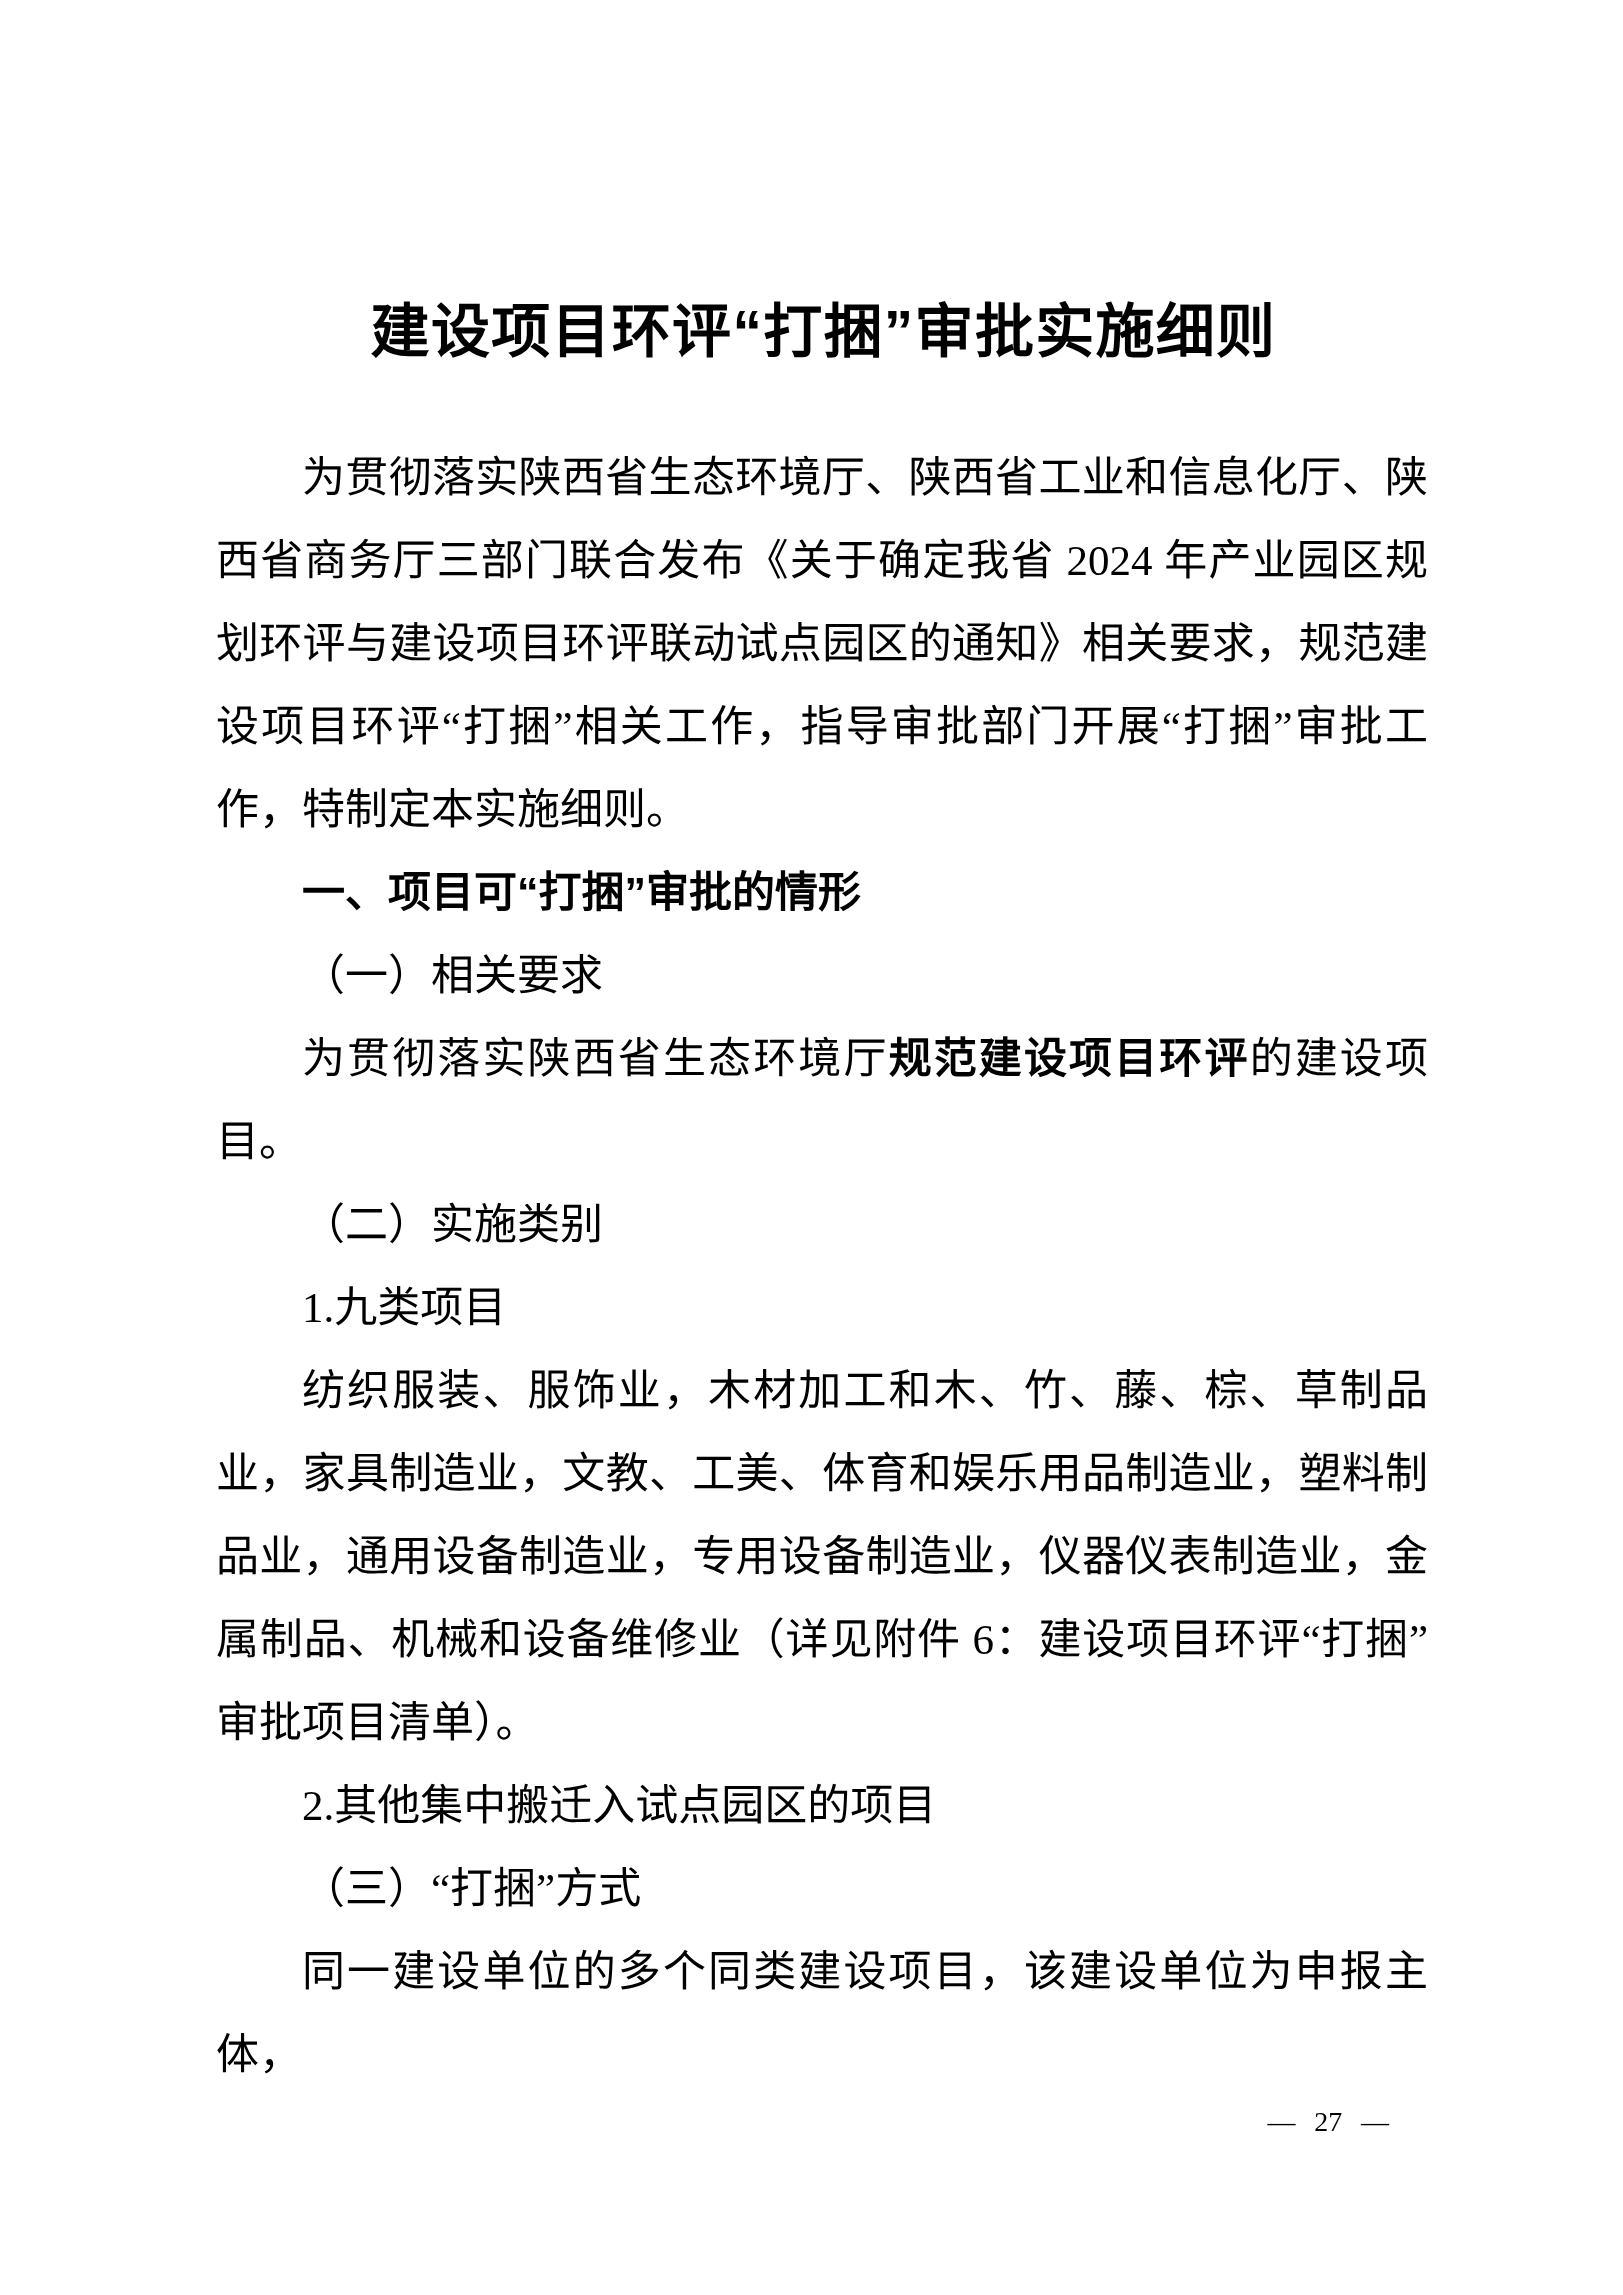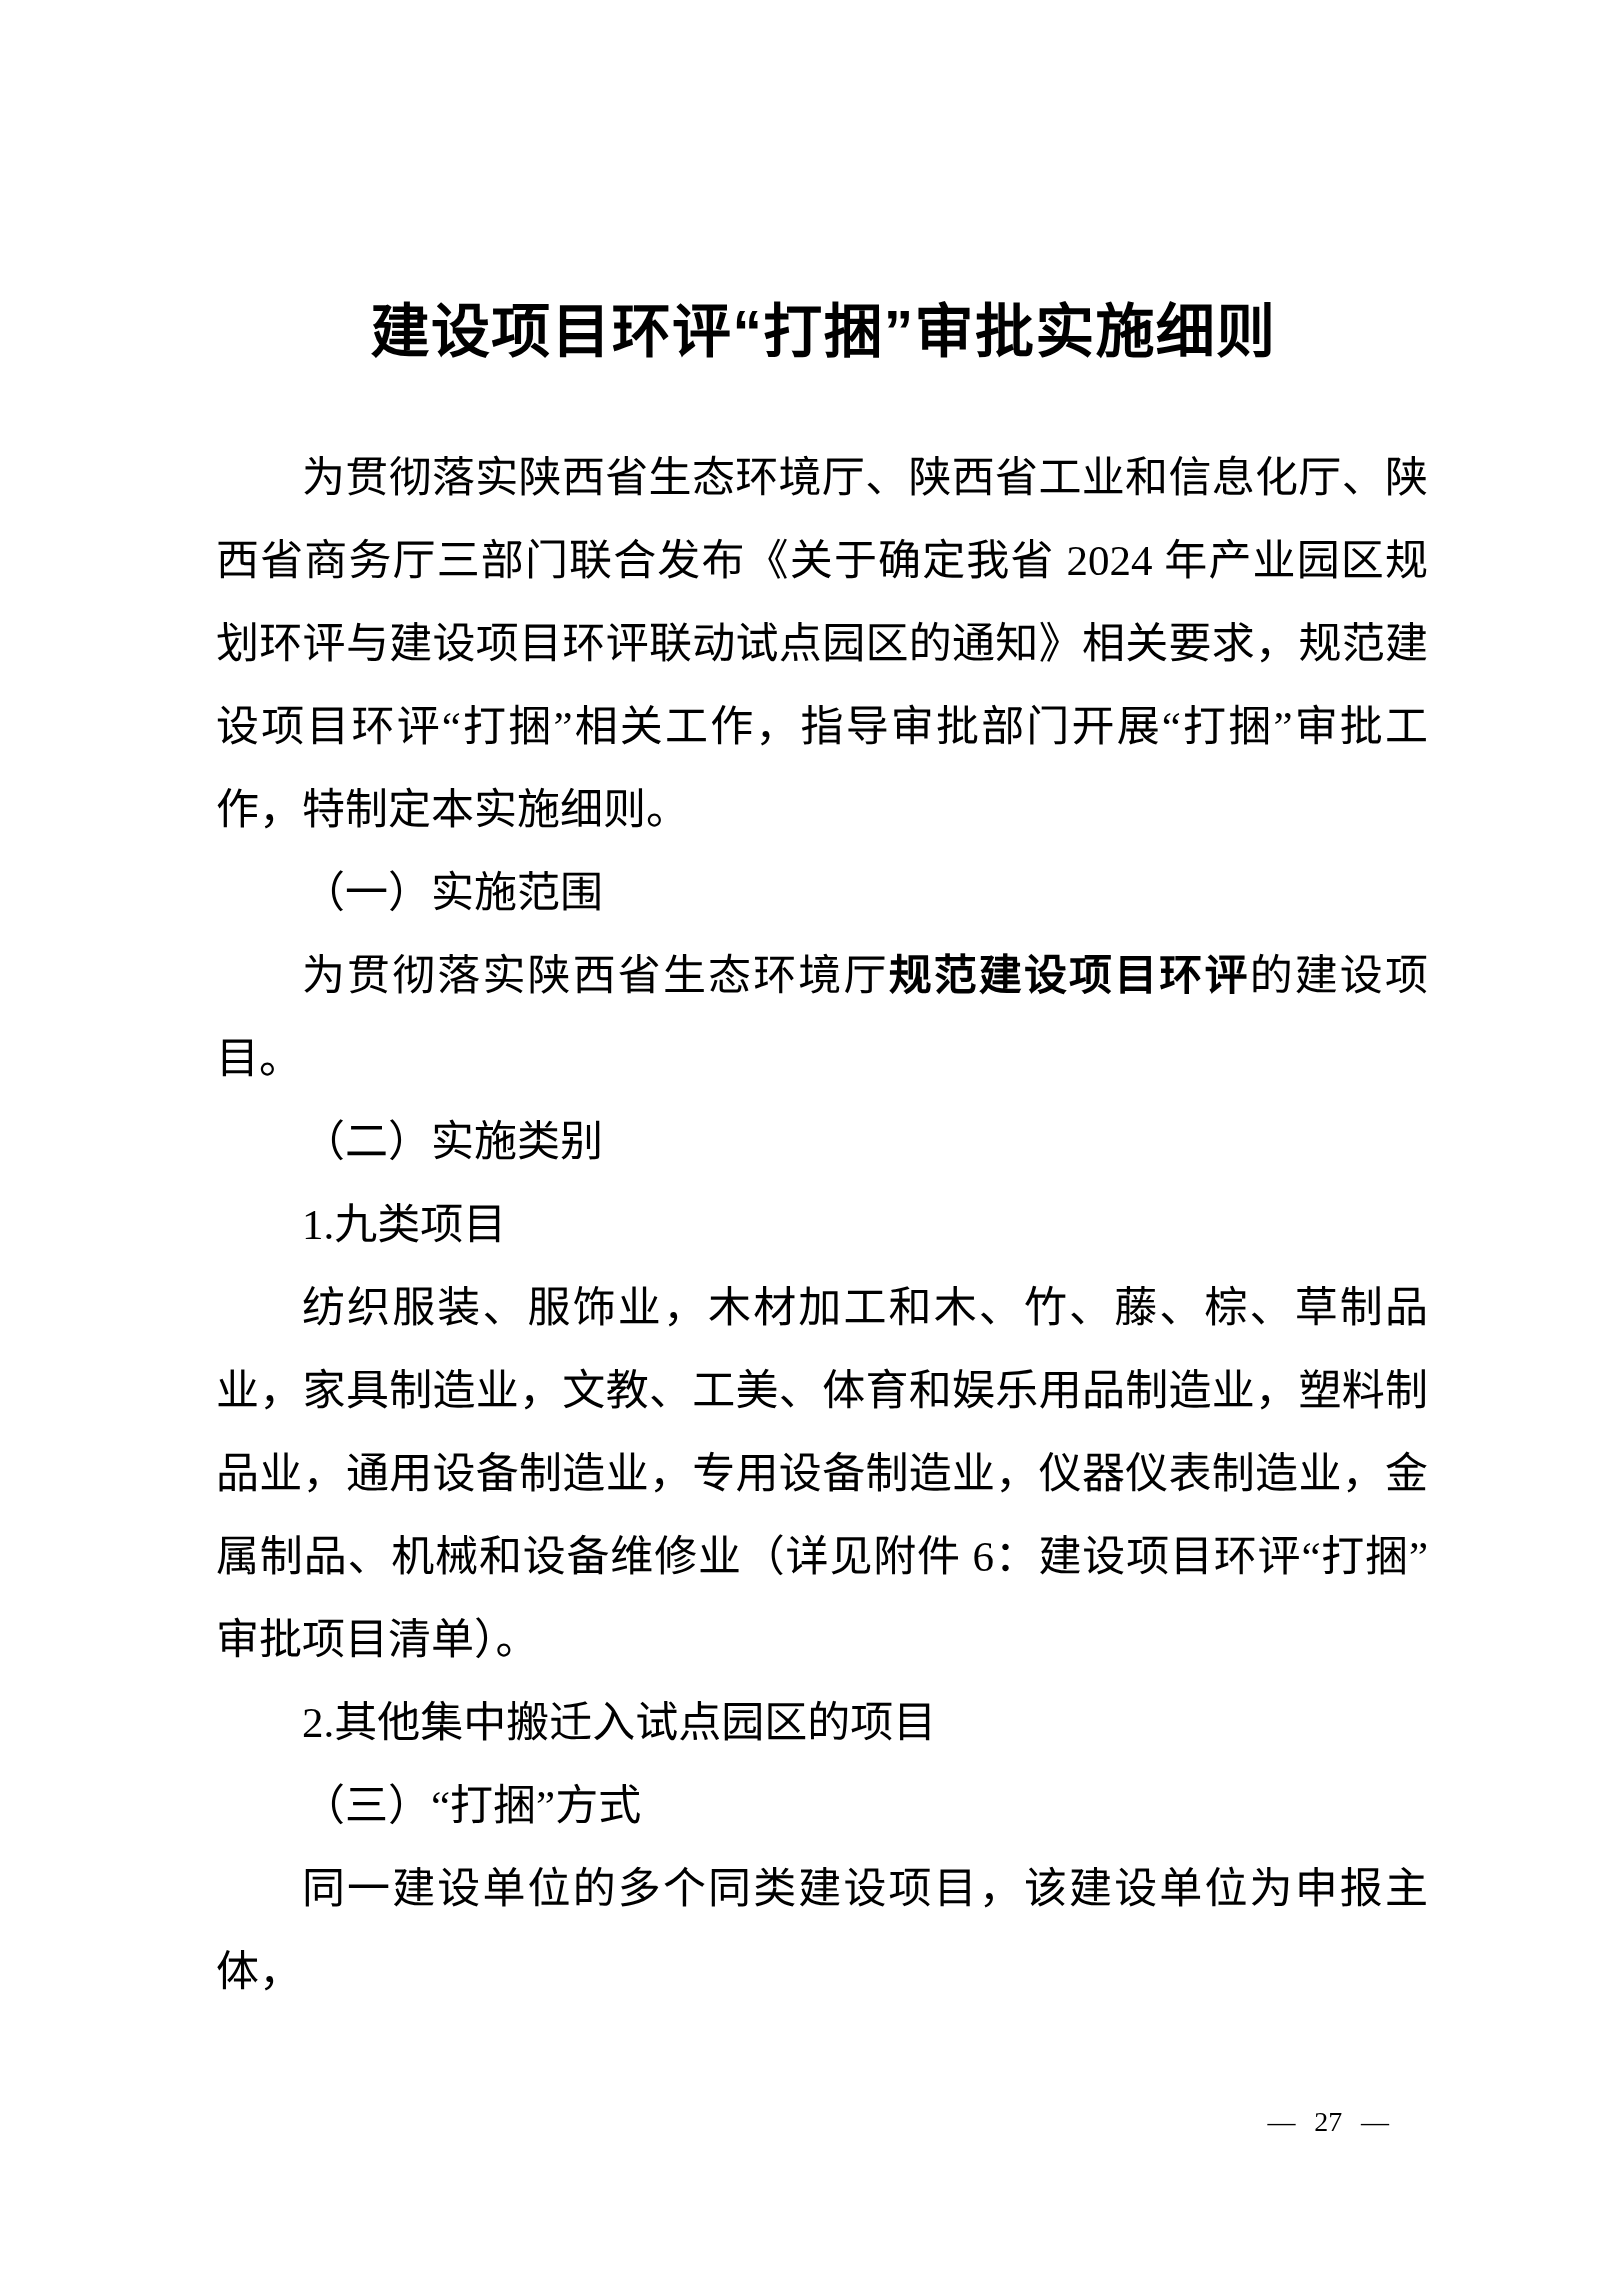--- a/index.html
+++ b/index.html
@@ -71,22 +71,23 @@
 <body>
 
 <div class="page">
 
   <h1 class="doc-title">建设项目环评“打捆”审批实施细则</h1>
 
   <div class="doc-body">
 
     <p>为贯彻落实陕西省生态环境厅、陕西省工业和信息化厅、陕西省商务厅三部门联合发布《关于确定我省 2024 年产业园区规划环评与建设项目环评联动试点园区的通知》相关要求，规范建设项目环评“打捆”相关工作，指导审批部门开展“打捆”审批工作，特制定本实施细则。</p>
 
+    <p class="heading">一、项目可“打捆”审批的情形</p>
 
-    <p>（一）实施范围</p>
+    <p>（一）相关要求</p>
 
     <p><span>为贯彻落实陕西省生态环境厅</span><span class="emph">规范建设项目环评</span><span>的建设项目。</span></p>
 
     <p>（二）实施类别</p>
 
     <p>1.九类项目</p>
 
     <p>纺织服装、服饰业，木材加工和木、竹、藤、棕、草制品业，家具制造业，文教、工美、体育和娱乐用品制造业，塑料制品业，通用设备制造业，专用设备制造业，仪器仪表制造业，金属制品、机械和设备维修业（详见附件 6：建设项目环评“打捆”审批项目清单）。</p>
 
     <p>2.其他集中搬迁入试点园区的项目</p>

